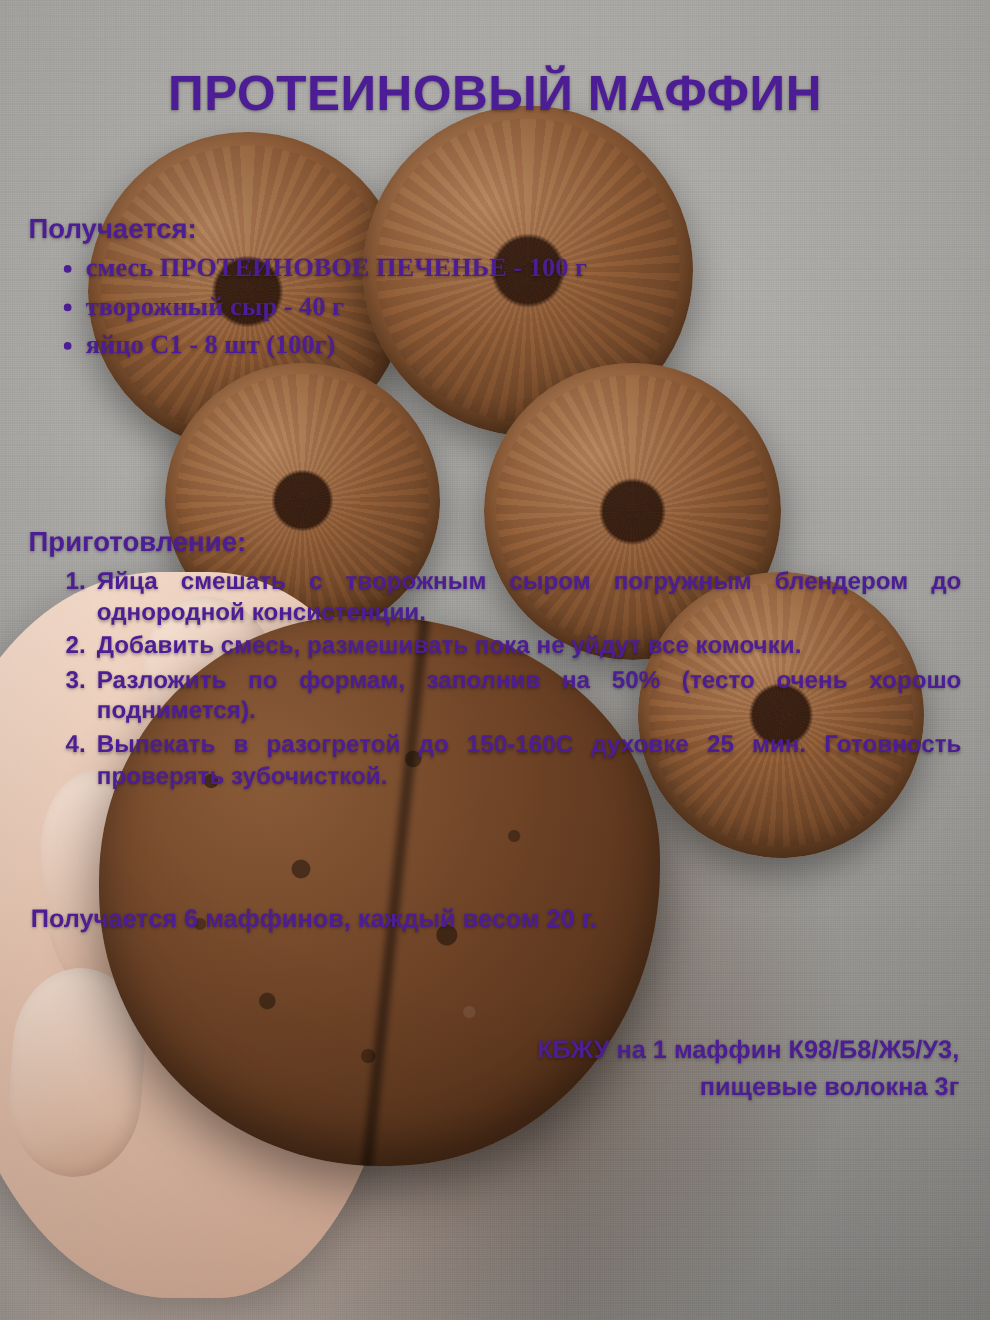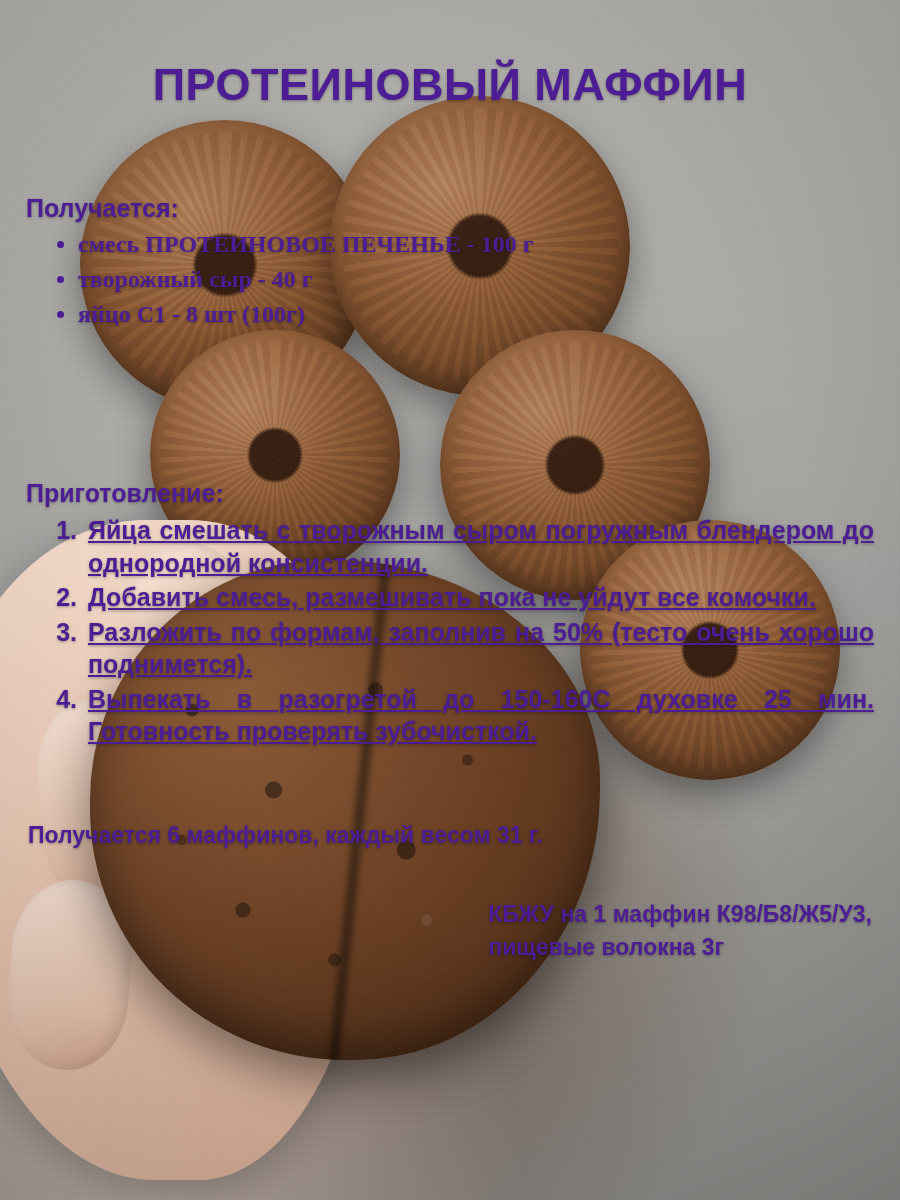--- a/index.html
+++ b/index.html
@@ -173,44 +173,44 @@
     font-weight: 600;
   }
 
   .prep-block { top: 438px; margin-top: 41px; }
   .prep-list {
     list-style: decimal;
     margin: 6px 0 0 0;
     padding-left: 58px;
   }
   .prep-list li {
-    font-size: 25px;
+    font-size: 22px;
     font-weight: bold;
     line-height: 1.30;
     text-align: justify;
     margin-bottom: 2px;
     padding-left: 4px;
-    text-decoration: underline;
   }
 
   .yield-line {
     position: absolute;
     left: 28px;
     top: 822px;
     font-size: 23px;
     font-weight: bold;
   }
 
   .nutri {
     position: absolute;
     right: 28px;
-    text-align: left;
+    text-align: right;
     font-size: 23px;
     font-weight: bold;
     line-height: 1.45;
+    margin-top: 40px;
   }
   .nutri-1 { top: 898px; }
   .nutri-2 { top: 998px; }
 </style>
 </head>
 <body>
 
 <div class="page">
 
   <div class="photo">
@@ -247,21 +247,21 @@
     <div class="section prep-block">
       <div class="section-title">Приготовление:</div>
       <ol class="prep-list">
         <li>Яйца смешать с творожным сыром погружным блендером до однородной консистенции.</li>
         <li>Добавить смесь, размешивать пока не уйдут все комочки.</li>
         <li>Разложить по формам, заполнив на 50% (тесто очень хорошо поднимется).</li>
         <li>Выпекать в разогретой до 150-160С духовке 25 мин. Готовность проверять зубочисткой.</li>
       </ol>
     </div>
 
-    <div class="yield-line">Получается 6 маффинов, каждый весом 31 г.</div>
+    <div class="yield-line">Получается 6 маффинов, каждый весом 20 г.</div>
 
     <div class="nutri nutri-1">
       <div>КБЖУ на 1 маффин К98/Б8/Ж5/У3,</div>
       <div>пищевые волокна 3г</div>
     </div>
 
     <div class="nutri nutri-2">
     </div>
 
   </div>

